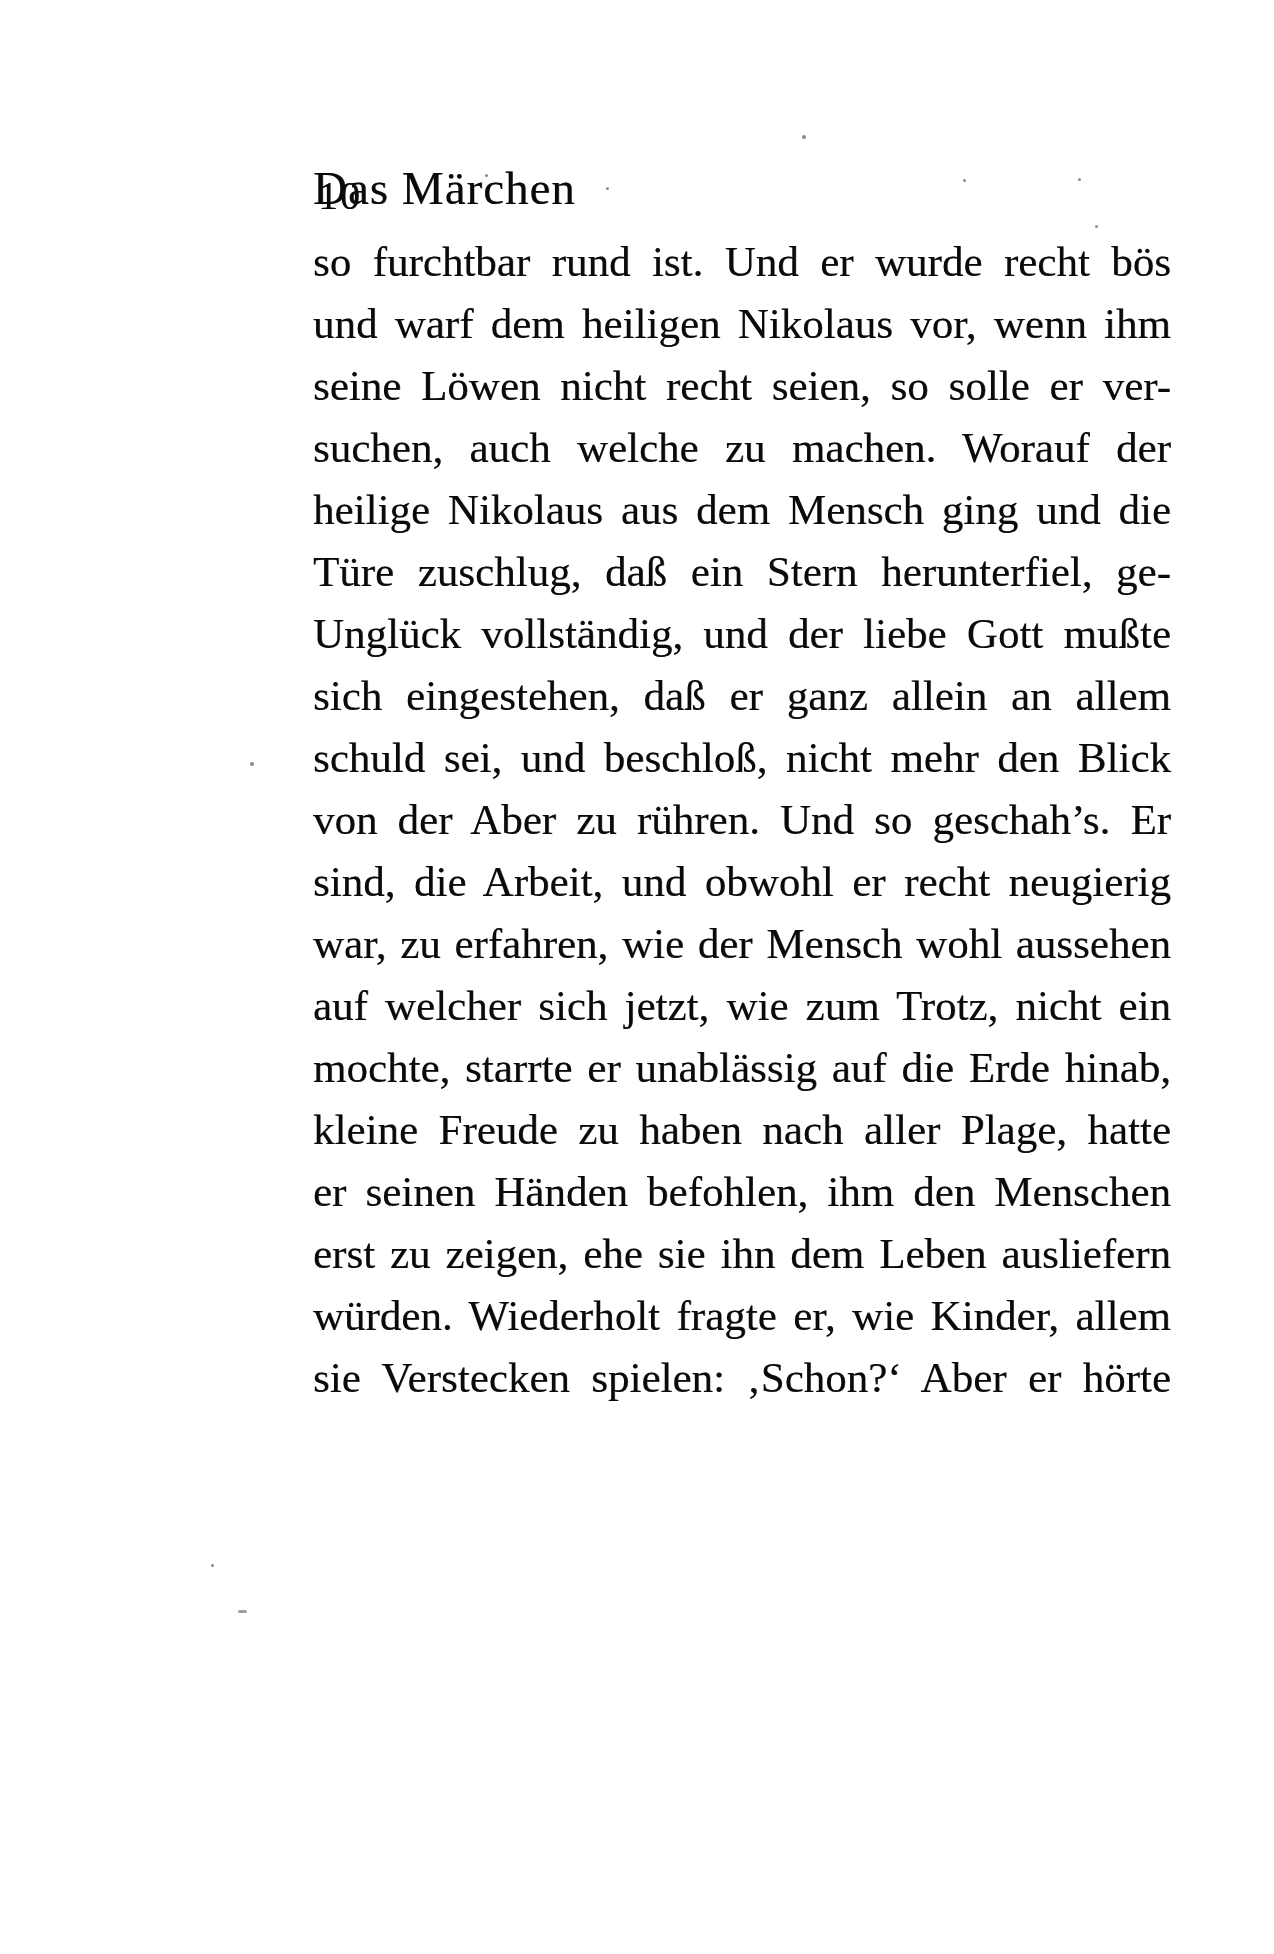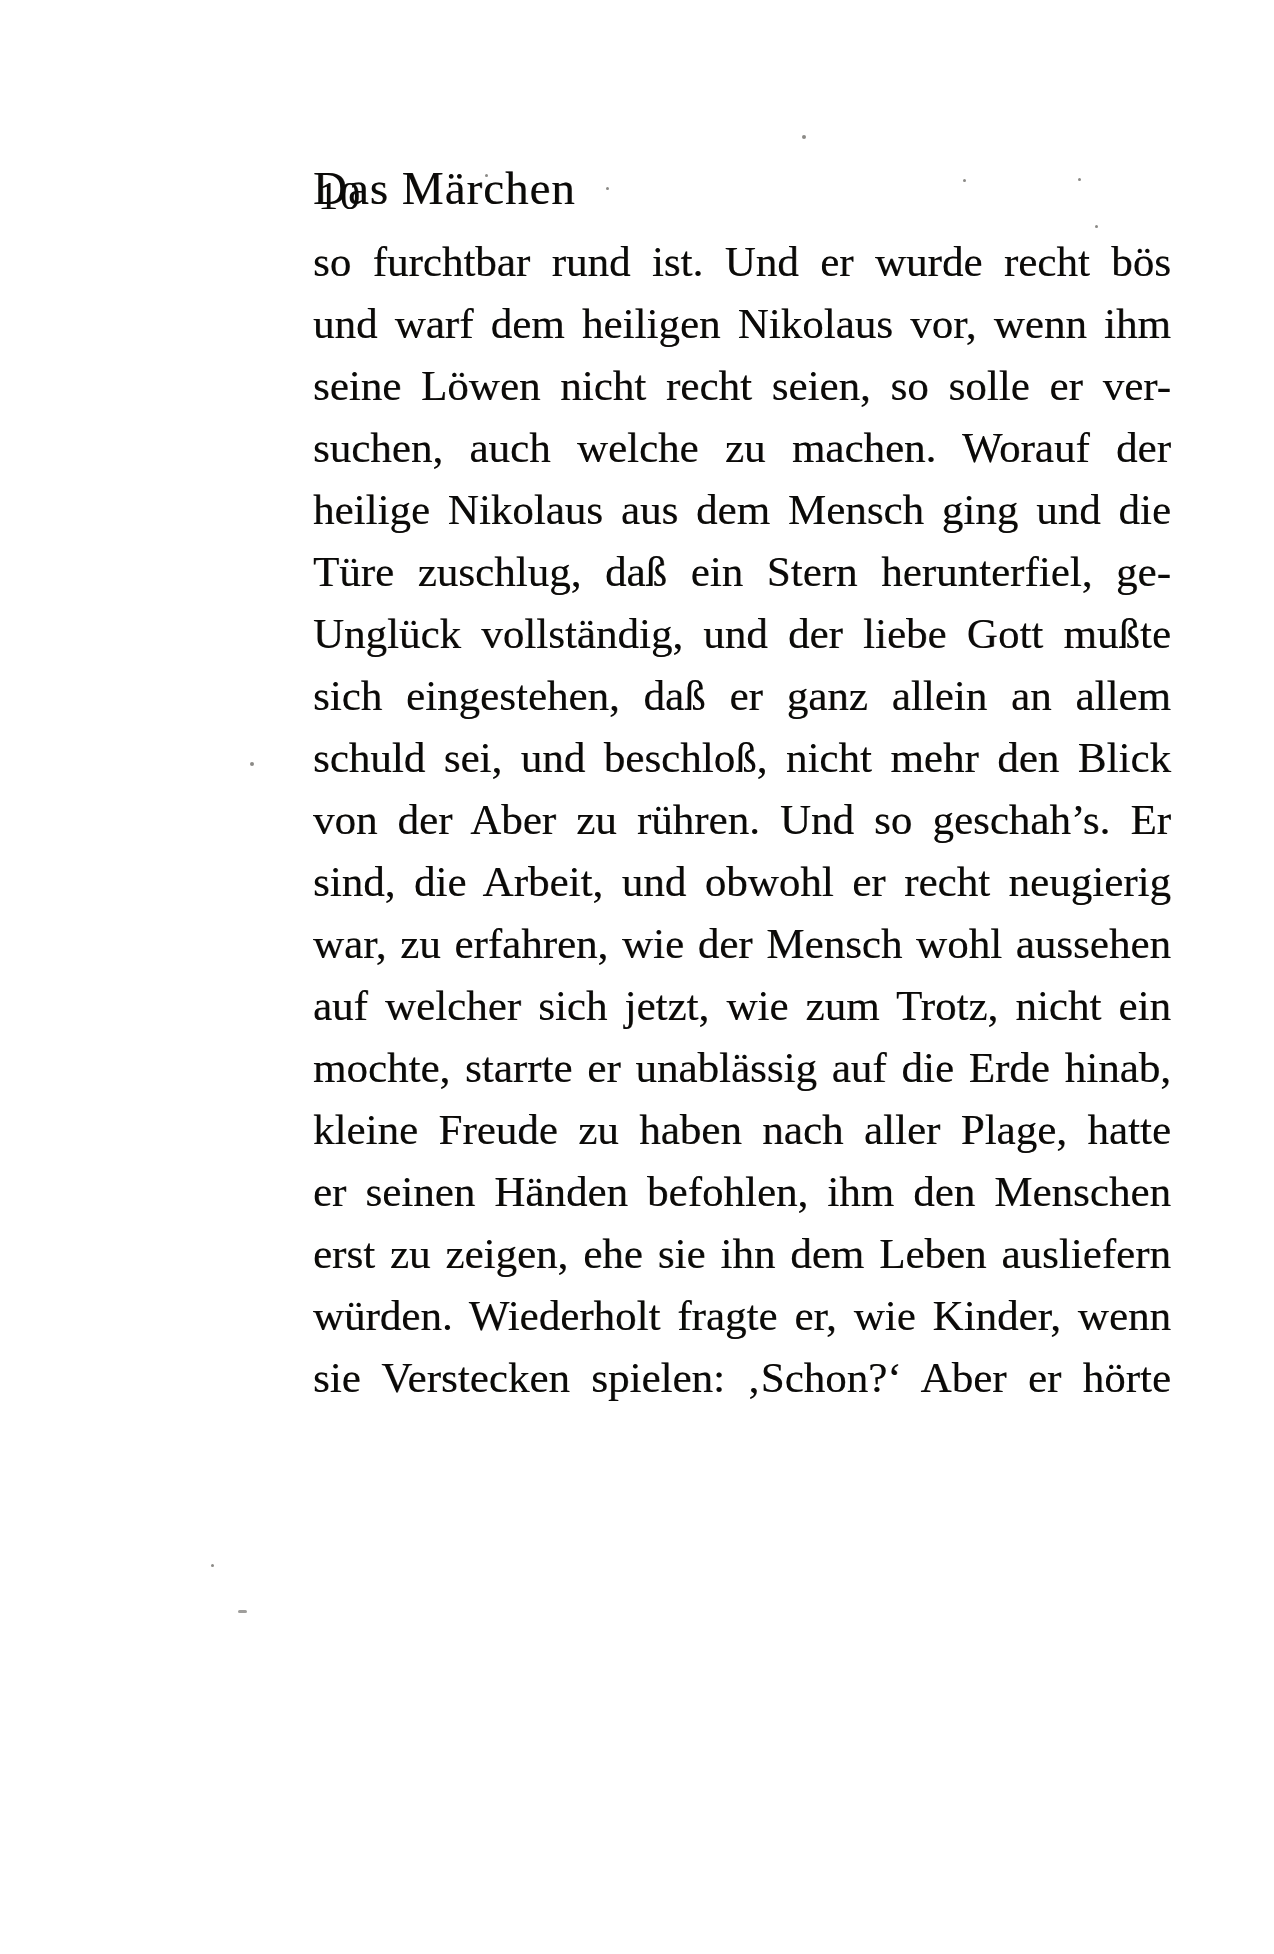--- a/index.html
+++ b/index.html
@@ -85,21 +85,21 @@
       <div class="line">sich eingestehen, daß er ganz allein an allem</div>
       <div class="line">schuld sei, und beschloß, nicht mehr den Blick</div>
       <div class="line">von der Aber zu rühren. Und so geschah’s. Er</div>
       <div class="line">sind, die Arbeit, und obwohl er recht neugierig</div>
       <div class="line">war, zu erfahren, wie der Mensch wohl aussehen</div>
       <div class="line">auf welcher sich jetzt, wie zum Trotz, nicht ein</div>
       <div class="line">mochte, starrte er unablässig auf die Erde hinab,</div>
       <div class="line">kleine Freude zu haben nach aller Plage, hatte</div>
       <div class="line">er seinen Händen befohlen, ihm den Menschen</div>
       <div class="line">erst zu zeigen, ehe sie ihn dem Leben ausliefern</div>
-      <div class="line">würden. Wiederholt fragte er, wie Kinder, wenn</div>
+      <div class="line">würden. Wiederholt fragte er, wie Kinder, allem</div>
       <div class="line">sie Verstecken spielen: ‚Schon?‘ Aber er hörte</div>
     </div>
 
   <div class="speck" style="left:485px;top:174px;width:3px;height:3px;"></div>
   <div class="speck" style="left:606px;top:187px;width:3px;height:3px;"></div>
   <div class="speck" style="left:802px;top:135px;width:4px;height:4px;"></div>
   <div class="speck" style="left:963px;top:179px;width:3px;height:3px;"></div>
   <div class="speck" style="left:1078px;top:178px;width:3px;height:3px;"></div>
   <div class="speck" style="left:1095px;top:225px;width:3px;height:3px;"></div>
   <div class="speck" style="left:250px;top:762px;width:4px;height:4px;"></div>

